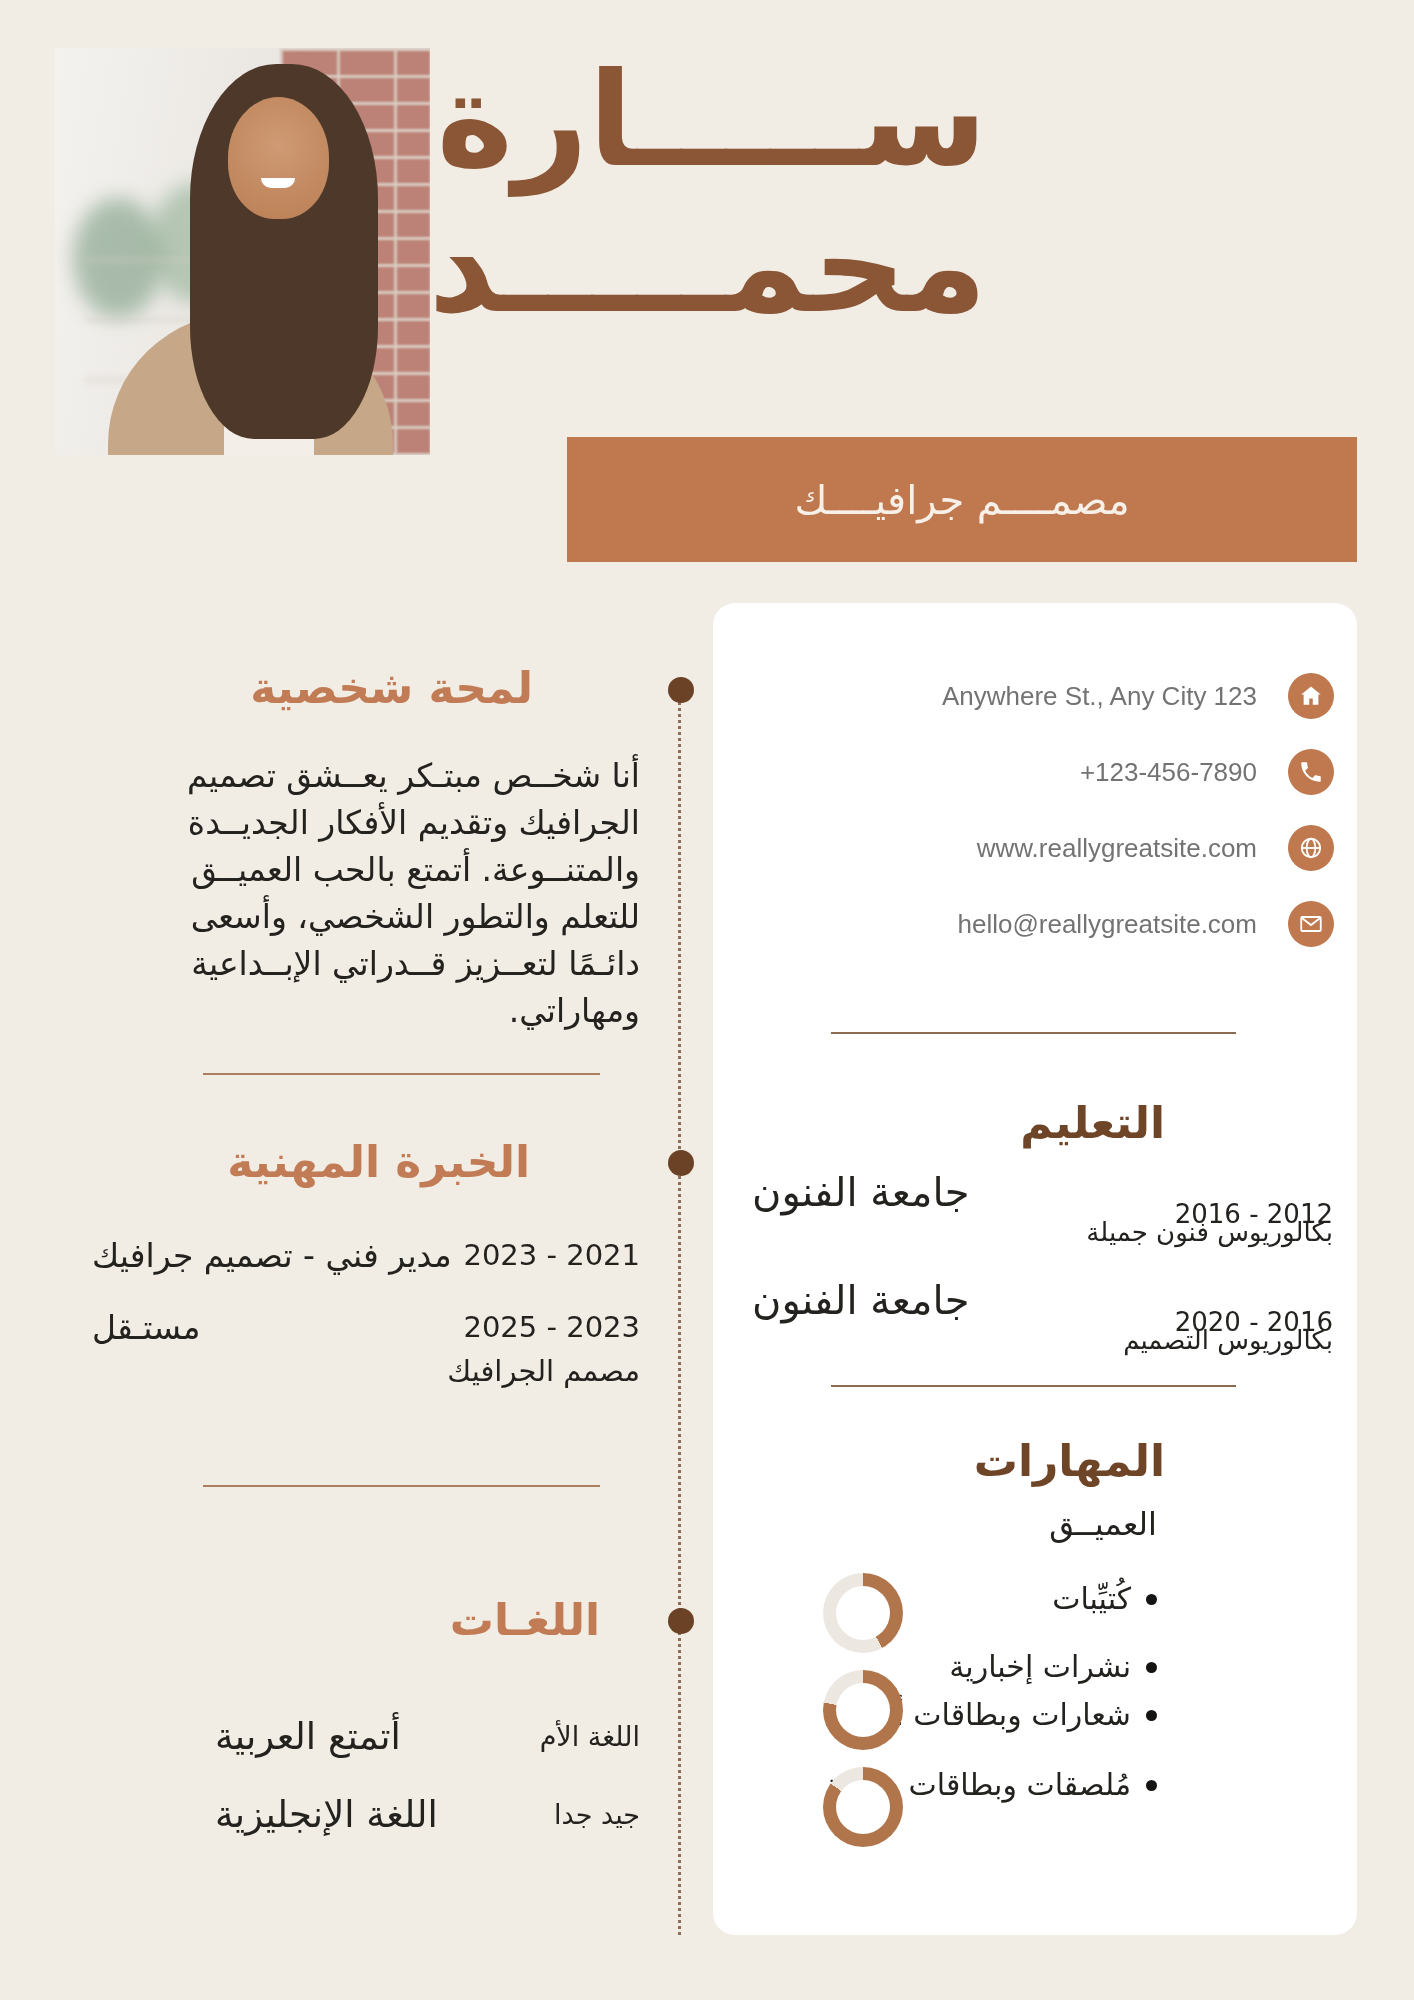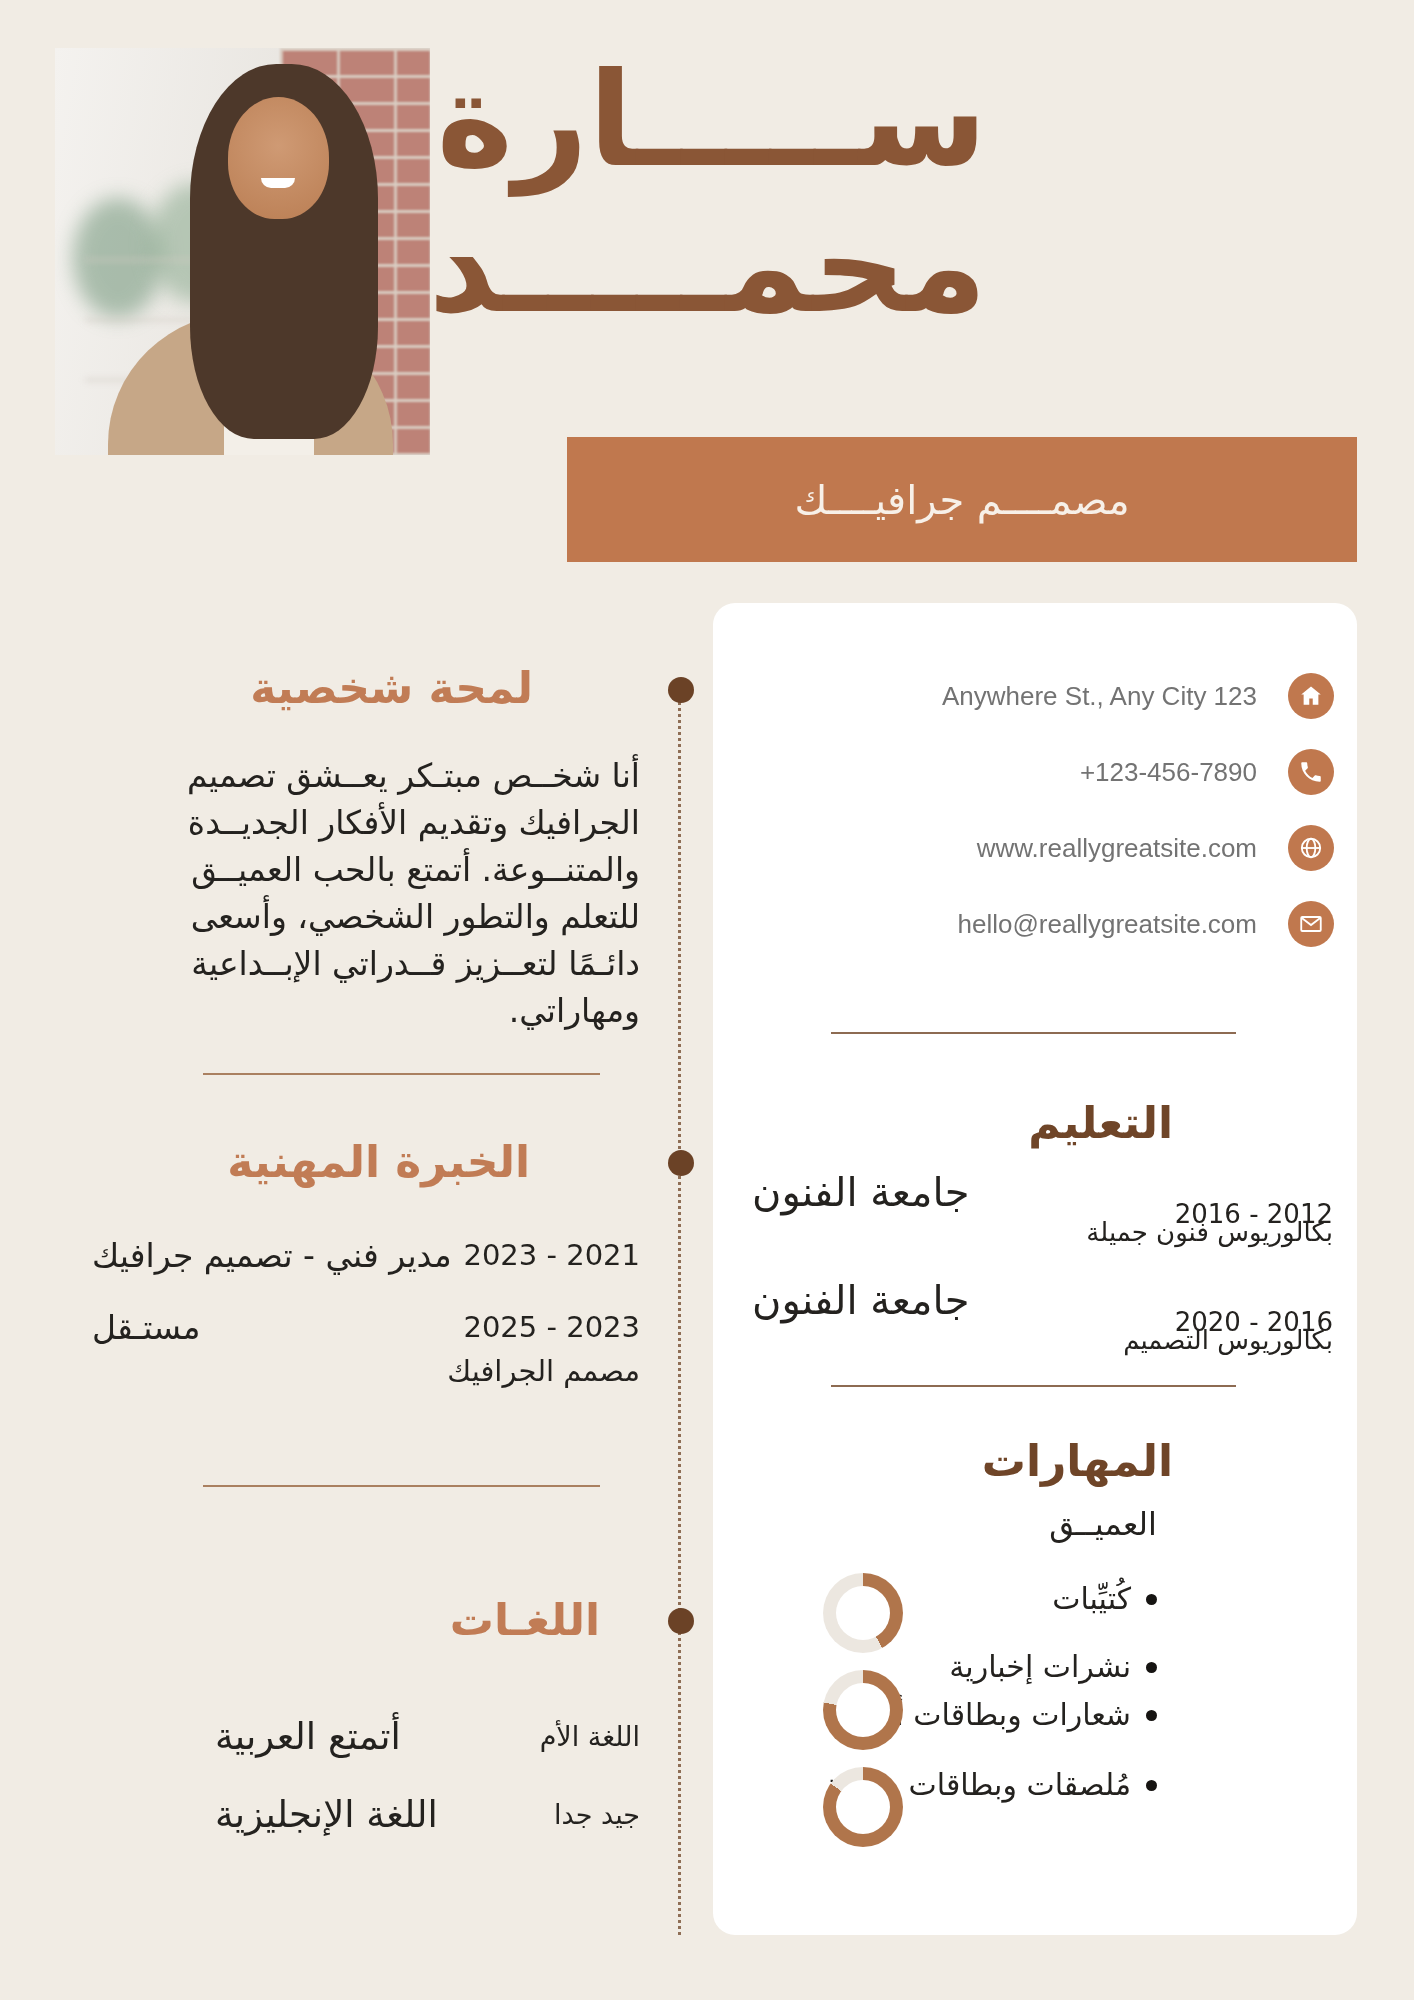--- a/index.html
+++ b/index.html
@@ -70,21 +70,21 @@
   
   .card{position:absolute; left:713px; top:603px; width:644px; height:1332px; background:var(--card-bg); border-radius:22px;}
   .contact{position:absolute; top:70px; right:23px; left:40px;}
   .contact-row{display:flex; align-items:center; height:46px; margin-bottom:30px;}
   .cicon{flex:0 0 46px; width:46px; height:46px; border-radius:50%; background:var(--accent);
     display:flex; align-items:center; justify-content:center; margin-left:31px;}
   .cicon svg{width:26px; height:26px;}
   .ctext{font-family:"Liberation Sans","DejaVu Sans",sans-serif; font-size:26px; color:#737373; white-space:nowrap;}
   .cdivider{position:absolute; left:118px; width:405px; border-top:2px solid var(--card-line);}
   .cdiv1{top:429px;} .cdiv2{top:782px;}
-  .cheading{position:absolute; right:184px; color:var(--accent-deep); font-weight:bold; font-size:44px; line-height:55px; white-space:nowrap;}
+  .cheading{position:absolute; right:192px; color:var(--accent-deep); font-weight:bold; font-size:44px; line-height:55px; white-space:nowrap;}
   .h-edu{top:492px;} .h-skills{top:830px;}
   .edu-item{position:absolute; right:24px; left:39px;}
   .edu-1{top:566px;} .edu-2{top:674px;}
   .edu-row{display:flex; justify-content:space-between; align-items:center; height:46px;}
   .edu-school{font-size:40px; white-space:nowrap;}
   .edu-dates{font-size:26px; white-space:nowrap;margin-top:44px;}
   .edu-degree{font-size:26px; text-align:right; margin-top:2px;}
   .skills-sub{position:absolute; top:902px; right:200px; font-size:32px; white-space:nowrap;}
   .skill-list{position:absolute; top:975px; right:200px; width:360px; list-style:none;}
   .skill-item{display:flex; gap:15px; font-size:30px; line-height:42px; text-align:right;}

